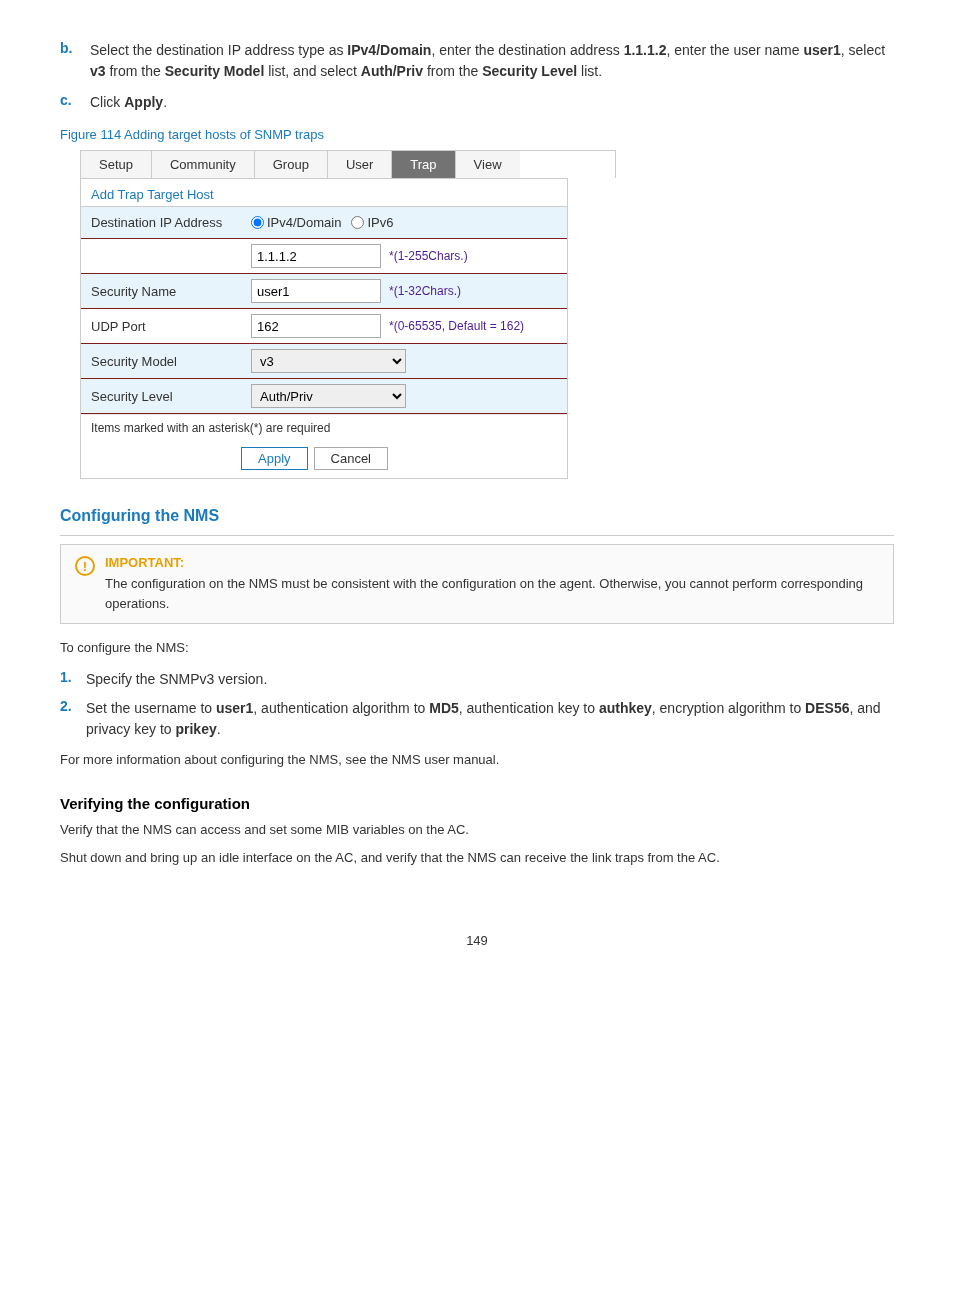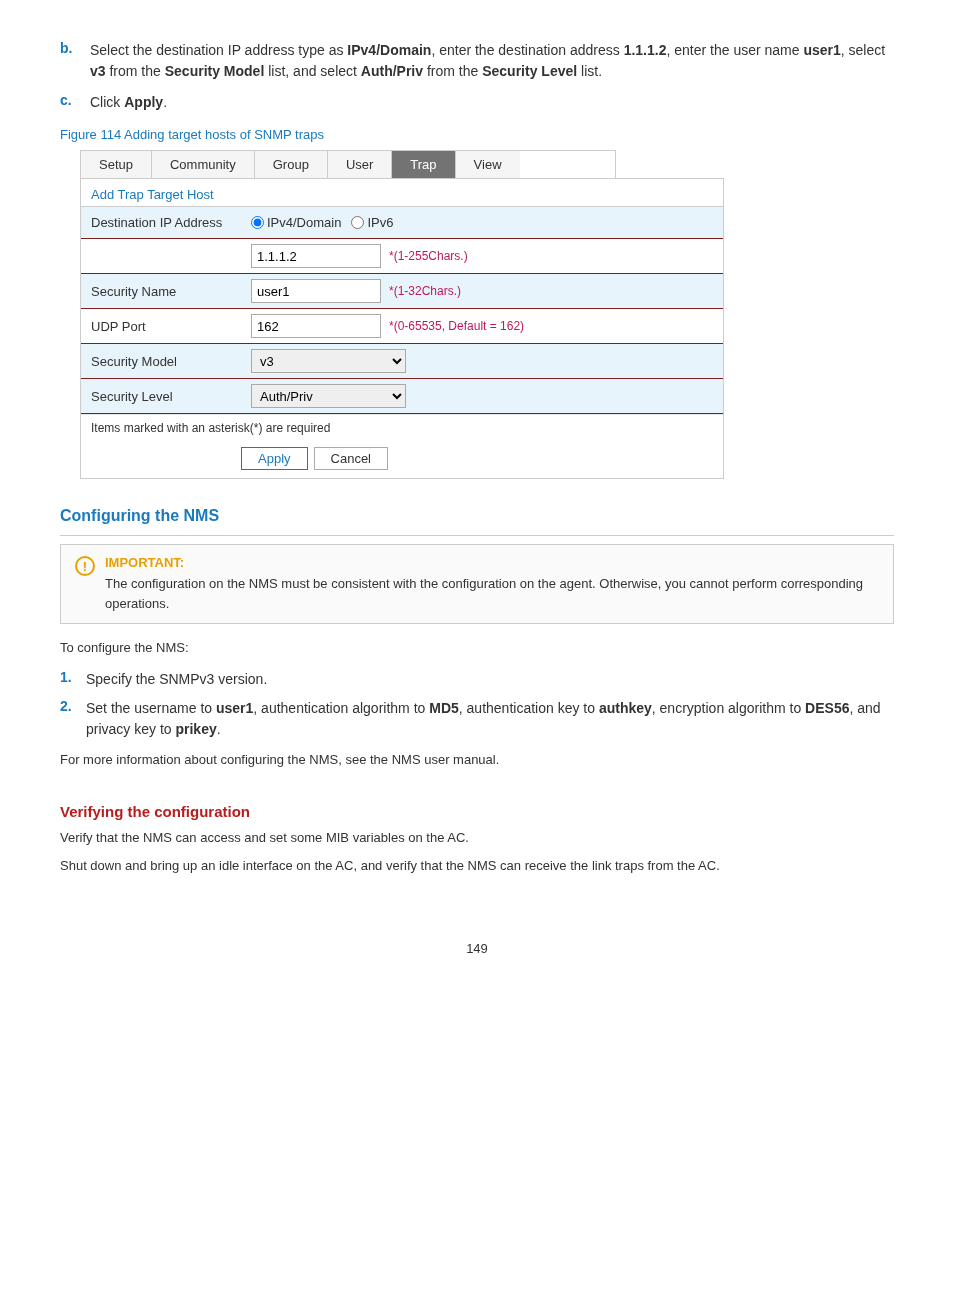--- a/index.html
+++ b/index.html
@@ -50,21 +50,21 @@
     }
     .tab:last-child { border-right: none; }
     .tab.active {
       background: #737373;
       color: #fff;
     }
 
     
     .form-container {
       border: 1px solid #ccc;
-      width: 644px;
+      width: 488px;
       margin-left: 20px;
       margin-top: 0;
     }
     .form-section-title {
       color: #1a7abf;
       font-size: 13px;
       padding: 8px 10px 4px 10px;
       border-bottom: 1px solid #ccc;
     }
     .form-row {
@@ -101,21 +101,21 @@
     .radio-item input[type="radio"] { cursor: pointer; }
     .text-input {
       border: 1px solid #aaa;
       padding: 2px 5px;
       font-size: 13px;
       height: 24px;
       width: 130px;
     }
     .hint-text {
       font-size: 12px;
-      color: #be185d;
+      color: #4c1d95;
     }
     .select-input {
       border: 1px solid #aaa;
       padding: 2px 4px;
       font-size: 13px;
       height: 24px;
       width: 155px;
     }
     .required-note {
       font-size: 12px;
@@ -209,24 +209,24 @@
     .nms-step-text { line-height: 1.5; }
     .nms-step-text b { font-weight: bold; }
 
     .body-text {
       font-size: 13px;
       line-height: 1.6;
       margin-bottom: 8px;
     }
 
     .sub-section-heading {
-      color: #b91c1c;
+      color: #000000;
       font-size: 15px;
       font-weight: bold;
-      margin-top: 32px;
+      margin-top: 24px;
       margin-bottom: 8px;
     }
 
     .page-number {
       text-align: center;
       margin-top: 64px;
       font-size: 13px;
       color: #333;
     }
 

